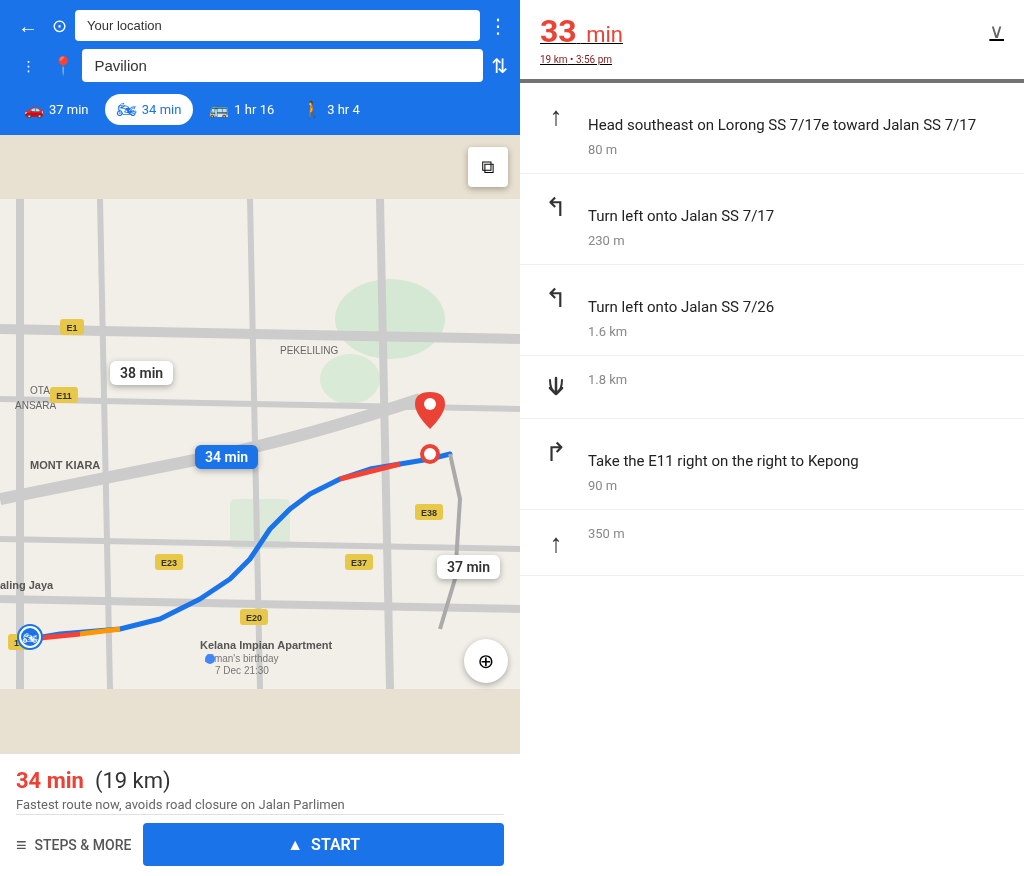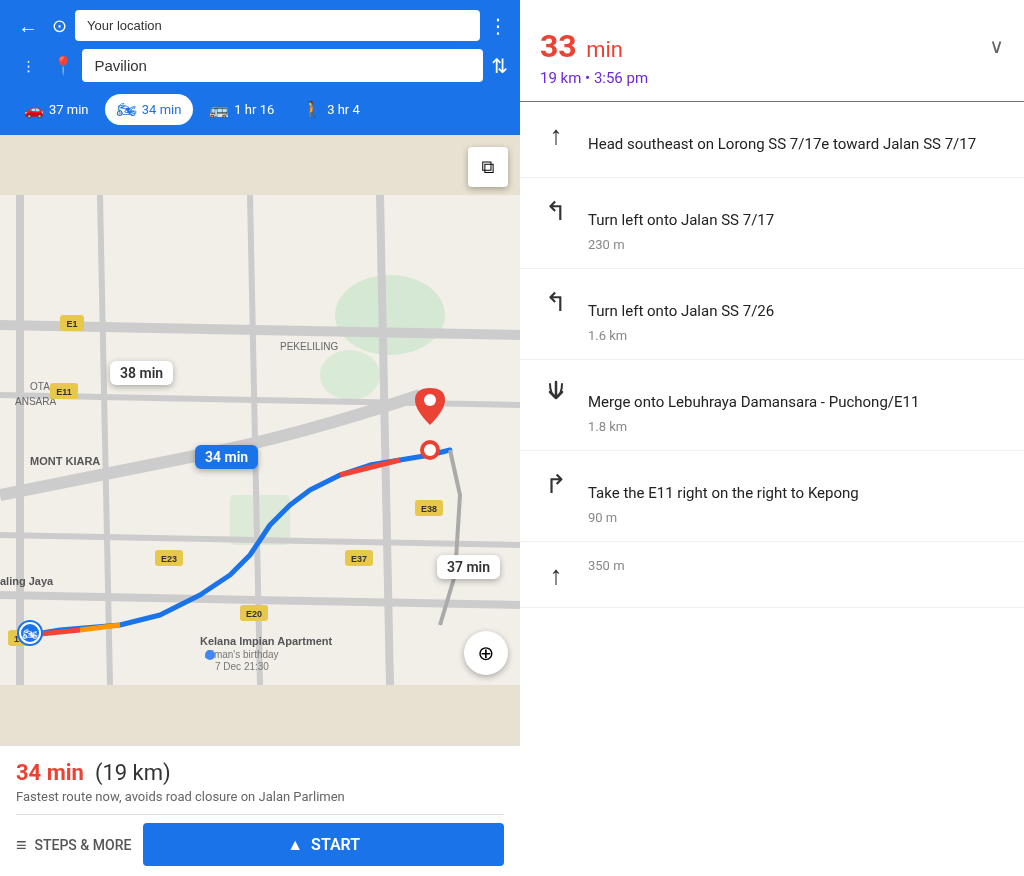--- a/index.html
+++ b/index.html
@@ -200,21 +200,21 @@
     .route-time {
       font-size: 22px;
       font-weight: 600;
       color: #EA4335;
       margin-bottom: 4px;
     }
 
     .route-desc {
       font-size: 13px;
       color: #666;
-      margin-bottom: 10px;
+      margin-bottom: 2px;
     }
 
     .route-actions {
       display: flex;
       align-items: center;
       gap: 12px;
       padding-top: 8px;
       border-top: 1px solid #e0e0e0;
     }
 
@@ -249,22 +249,23 @@
     .right-panel {
       flex: 1;
       height: 876px;
       background: white;
       display: flex;
       flex-direction: column;
       overflow-y: auto;
     }
 
     .right-header {
-      padding: 27px 20px 14px 20px;
-      border-bottom: 1px solid #737373;
+      padding: 12px 20px 14px 20px;
+      border-bottom: 4px solid #737373;
+      text-decoration: underline;
     }
 
     .right-time {
       display: flex;
       align-items: center;
       justify-content: space-between;
     }
 
     .right-time-value {
       font-size: 32px;
@@ -278,22 +279,22 @@
       color: #EA4335;
     }
 
     .chevron-down {
       font-size: 20px;
       color: #666;
       cursor: pointer;
     }
 
     .right-details {
-      font-size: 15px;
-      color: #6d28d9;
+      font-size: 10px;
+      color: #7f1d1d;
       margin-top: 4px;
     }
 
     .step-list {
       flex: 1;
       overflow-y: auto;
     }
 
     .step-item {
       display: flex;
@@ -500,20 +501,21 @@
   </div>
 
   <div class="step-list">
 
     <div class="step-item">
       <div class="step-icon-wrap">
         <span class="step-icon" style="font-size:26px;font-weight:900;">↑</span>
       </div>
       <div class="step-content">
         <div class="step-instruction">Head southeast on Lorong SS 7/17e toward Jalan SS 7/17</div>
+        <div class="step-distance">80 m</div>
       </div>
     </div>
 
     <div class="step-item">
       <div class="step-icon-wrap">
         <span class="step-icon" style="font-size:26px;">↰</span>
       </div>
       <div class="step-content">
         <div class="step-instruction">Turn left onto Jalan SS 7/17</div>
         <div class="step-distance">230 m</div>
@@ -531,21 +533,20 @@
     </div>
 
     <div class="step-item">
       <div class="step-icon-wrap">
         <svg width="28" height="28" viewBox="0 0 28 28">
           <path d="M14 4 L14 20 M14 20 L8 14 M14 20 L20 14" stroke="#333" stroke-width="2.5" fill="none" stroke-linecap="round" stroke-linejoin="round"></path>
           <path d="M8 6 Q8 16 14 20 Q20 16 20 6" stroke="#333" stroke-width="2" fill="none" stroke-linecap="round"></path>
         </svg>
       </div>
       <div class="step-content">
-        <div class="step-instruction">Merge onto Lebuhraya Damansara - Puchong/E11</div>
         <div class="step-distance">1.8 km</div>
       </div>
     </div>
 
     <div class="step-item">
       <div class="step-icon-wrap">
         <span class="step-icon" style="font-size:26px;">↱</span>
       </div>
       <div class="step-content">
         <div class="step-instruction">Take the E11 right on the right to Kepong</div>

